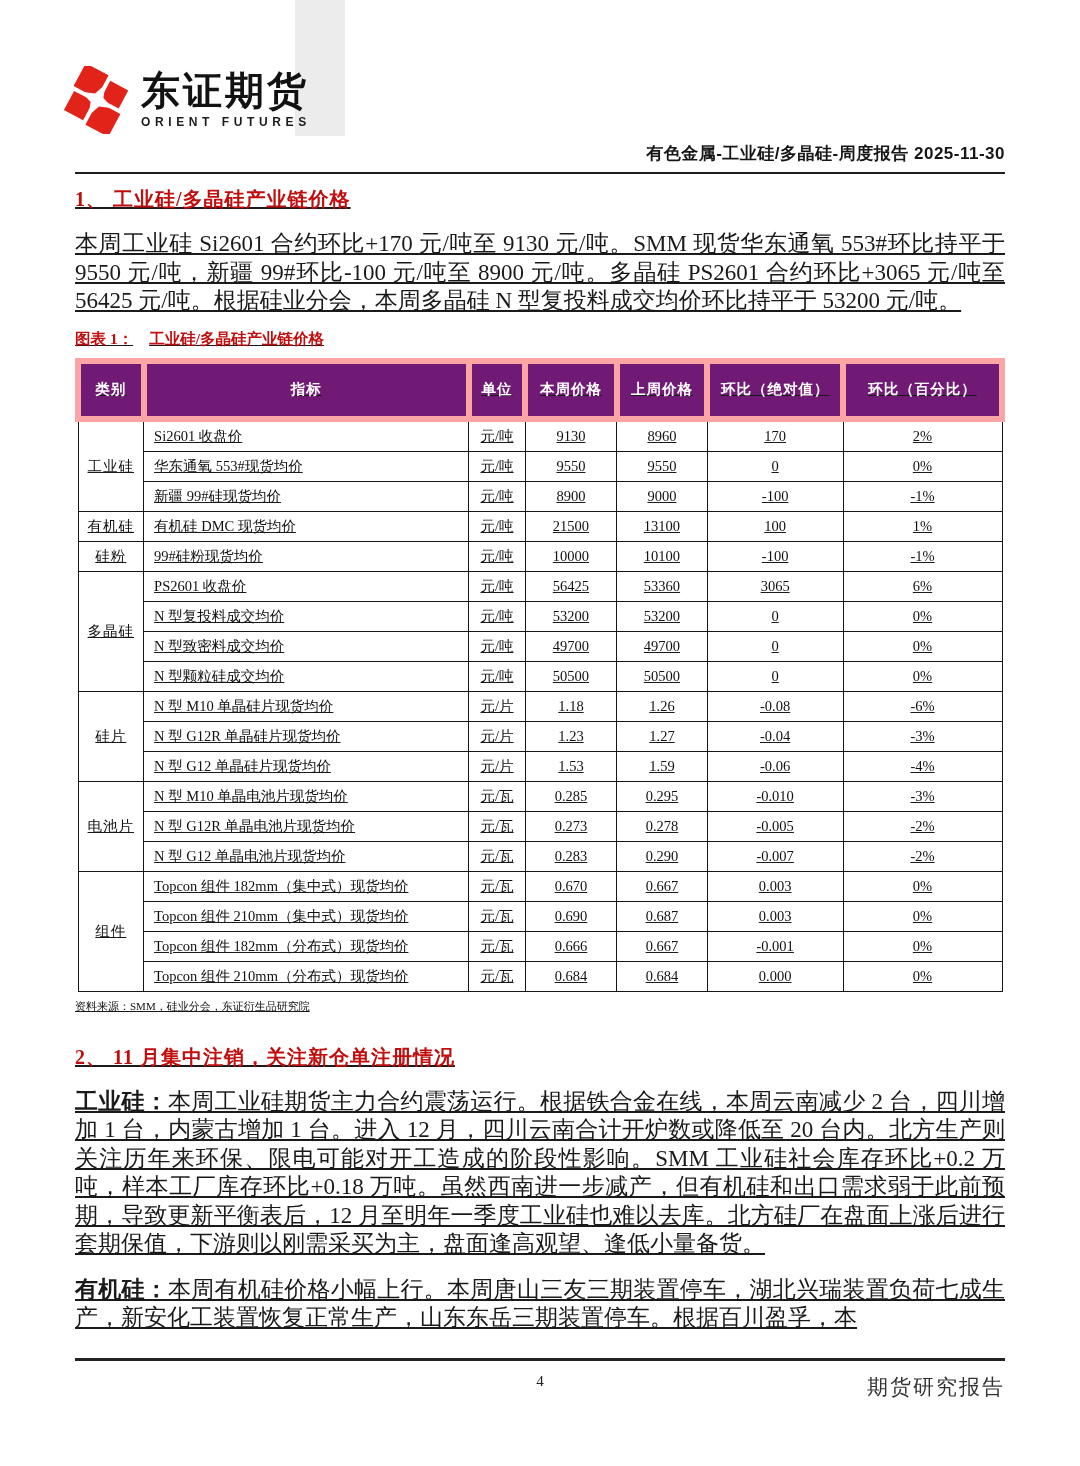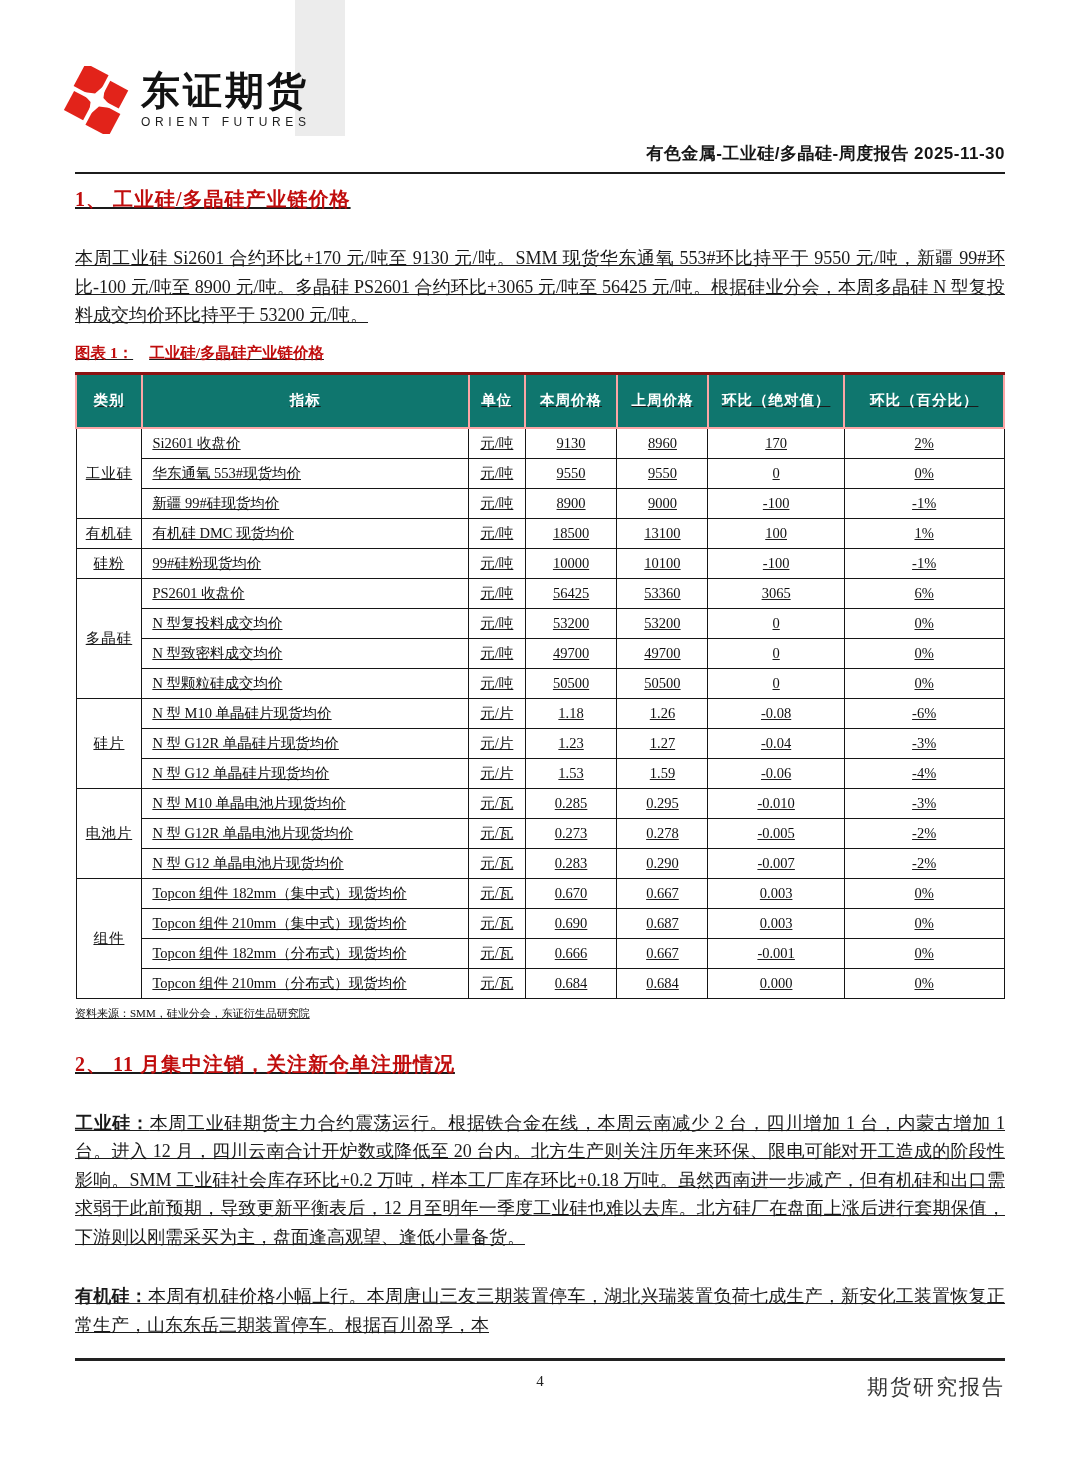--- a/index.html
+++ b/index.html
@@ -10,35 +10,35 @@
   }
   .page{position:relative;width:1080px;height:1466px;overflow:hidden;background:#fff;}
 
   
   .gray-band{position:absolute;left:295px;top:0;width:50px;height:136px;background:#ececec;}
   .pg-header{position:absolute;left:75px;top:0;width:930px;height:136px;border-bottom:2px solid #1c1c1c;margin-top:36px;}
   .logo{position:absolute;left:-12px;top:30px;display:flex;align-items:center;}
   .logo-icon{width:68px;height:68px;flex:0 0 auto;}
   .logo-text{margin-left:10px;}
   .logo-cn{font-family:"Liberation Sans","DejaVu Sans",sans-serif;font-weight:bold;font-size:39px;letter-spacing:3px;color:#121212;line-height:1.05;}
-  .logo-en{font-family:"Liberation Sans","DejaVu Sans",sans-serif;font-weight:normal;font-size:12px;letter-spacing:4.6px;color:#1d1d1d;margin-top:3px;text-align:right;}
+  .logo-en{font-family:"Liberation Sans","DejaVu Sans",sans-serif;font-weight:bold;font-size:12px;letter-spacing:4.6px;color:#1d1d1d;margin-top:3px;text-align:right;}
   .report-title{position:absolute;right:0;bottom:7px;font-size:17px;font-weight:600;color:#161616;letter-spacing:0.5px;font-family:"Liberation Sans","DejaVu Sans",sans-serif;text-align:right;}
 
   
   .pg-main{position:absolute;left:75px;top:136px;width:930px;text-decoration:underline;}
   .sec-heading{color:#c00d0d;font-size:20px;font-weight:bold;margin:50px 0 0 0;letter-spacing:1px;}
   .sec-heading.second{margin-top:30px;}
-  .body-text{font-size:18px;line-height:28.5px;text-align:justify;margin:31px 0 0 0;}
+  .body-text{font-size:23px;line-height:28.5px;text-align:justify;margin:17px 0 0 0;}
   .body-text strong{font-weight:bold;}
 
   .fig-title{margin-top:13px;color:#c00d0d;font-size:15.5px;font-weight:bold;}
   .fig-title .fig-label{margin-right:16px;}
 
   table{width:100%;border-collapse:collapse;margin-top:8px;border-top:3px solid #8c1212;table-layout:fixed;}
-  th{background:#0f766e;color:#ffffff;font-size:14.5px;font-weight:bold;height:36px;border:2px solid #fca5a5;padding:8px 2px;letter-spacing:1px;}
+  th{background:#701a75;color:#ffffff;font-size:14.5px;font-weight:bold;height:36px;border:6px solid #fca5a5;padding:8px 2px;letter-spacing:1px;}
   td{border:1px solid #161616;font-size:14.5px;height:27px;padding:1px 4px;text-align:center;color:#111;}
   td.ind{text-align:left;padding-left:10px;}
   td.cat{letter-spacing:1px;}
   col.c0{width:7.1%;} col.c1{width:35.2%;} col.c2{width:6.1%;}
   col.c3{width:9.9%;} col.c4{width:9.8%;} col.c5{width:14.7%;} col.c6{width:17.2%;}
 
   .source{font-size:11px;margin-top:7px;color:#111;}
 
   
   .pg-footer{position:absolute;left:75px;top:1358px;width:930px;border-top:3px solid #222;height:50px;}
@@ -124,21 +124,21 @@
             <td class="val">元/吨</td>
             <td class="val">8900</td>
             <td class="val">9000</td>
             <td class="val">-100</td>
             <td class="val">-1%</td>
           </tr>
           <tr>
             <td rowspan="1" class="cat">有机硅</td>
             <td class="ind">有机硅 DMC 现货均价</td>
             <td class="val">元/吨</td>
-            <td class="val">18500</td>
+            <td class="val">21500</td>
             <td class="val">13100</td>
             <td class="val">100</td>
             <td class="val">1%</td>
           </tr>
           <tr>
             <td rowspan="1" class="cat">硅粉</td>
             <td class="ind">99#硅粉现货均价</td>
             <td class="val">元/吨</td>
             <td class="val">10000</td>
             <td class="val">10100</td>

